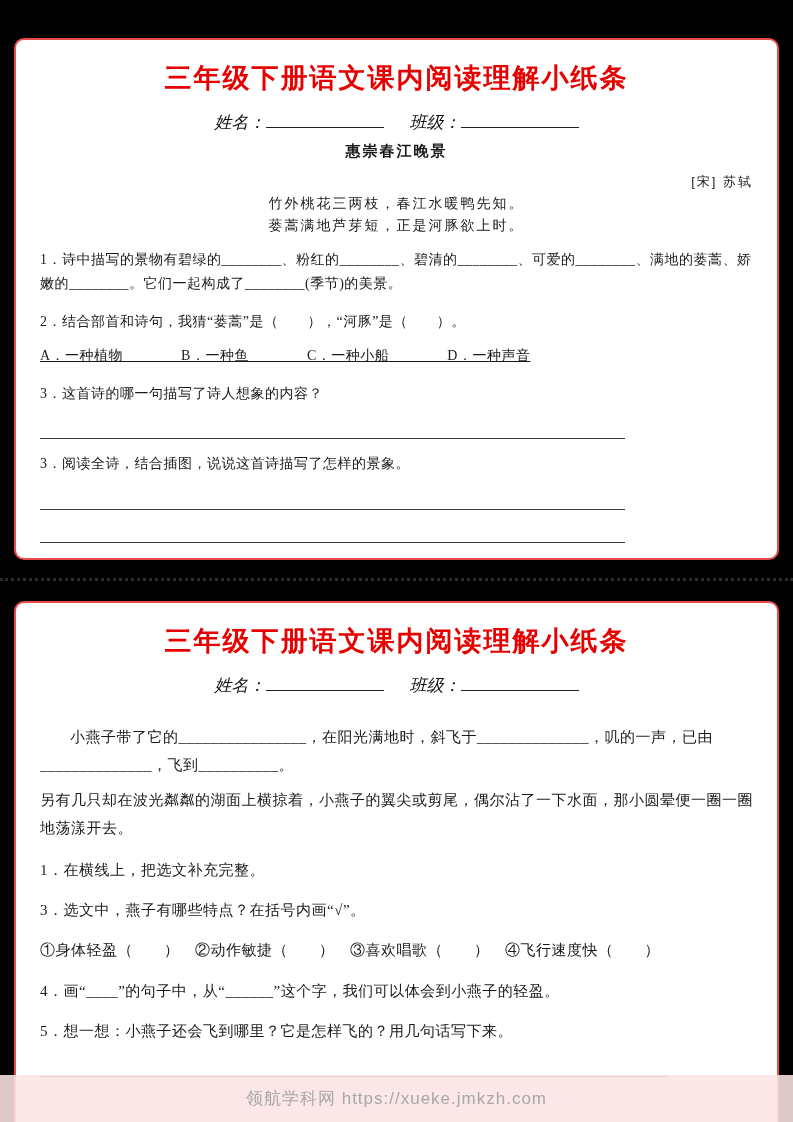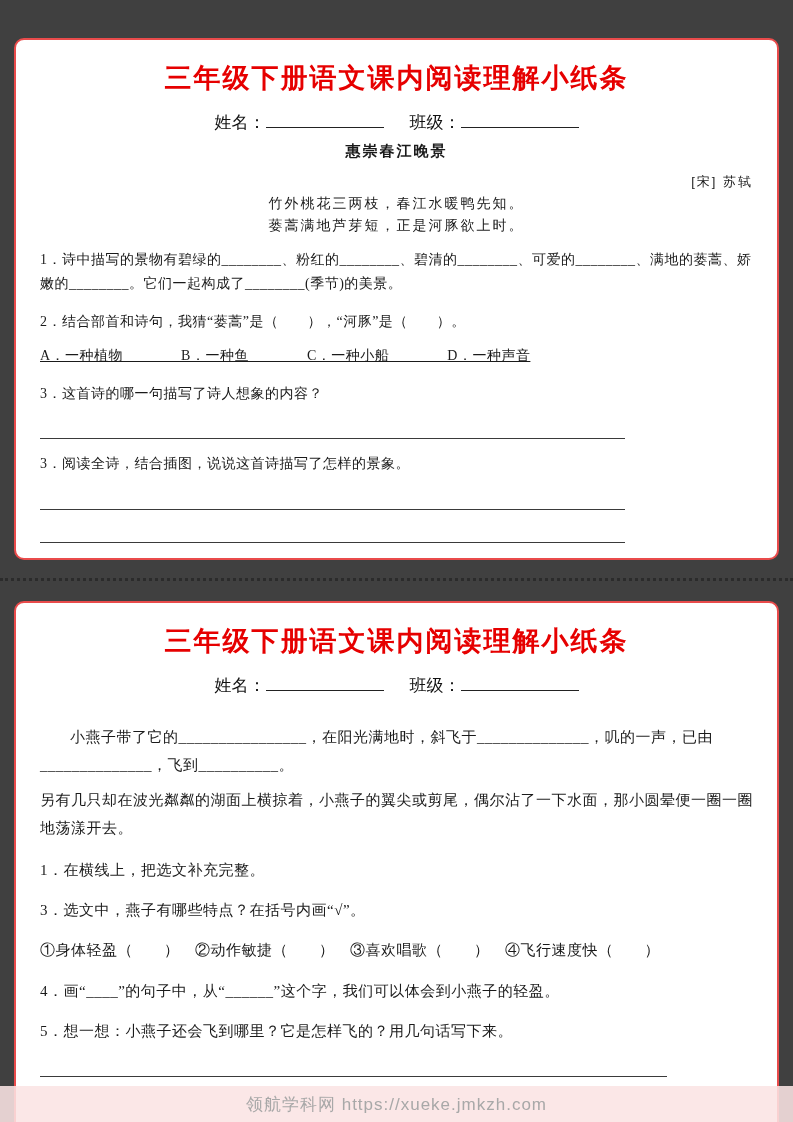--- a/index.html
+++ b/index.html
@@ -2,21 +2,21 @@
 <html><head>
 <meta charset="utf-8">
 <style>
   * { box-sizing: border-box; }
   html, body { margin: 0; padding: 0; background: #ffffff; }
   .page {
     position: relative;
     width: 793px;
     height: 1122px;
     margin: 0 auto;
-    background: #404040;
+    background: #000000;
     overflow: hidden;
     font-family: "Liberation Sans", sans-serif;
     color: #1a1a1a;
   }
   .slip {
     position: absolute;
     left: 14px;
     right: 14px;
     background: #ffffff;
     border: 2.5px solid #e94b4b;
@@ -32,20 +32,21 @@
     font-size: 27px;
     font-weight: bold;
     letter-spacing: 2px;
     font-family: "Liberation Sans", sans-serif;
   }
   .name-row {
     text-align: center;
     font-size: 17px;
     margin-bottom: 8px;
     color: #111;
+    font-style: italic;
   }
   .name-row .lbl { vertical-align: baseline; }
   .blank-line {
     display: inline-block;
     width: 118px;
     height: 1.05em;
     border-bottom: 1.6px solid #222;
     margin-right: 26px;
     vertical-align: baseline;
   }
@@ -102,21 +103,21 @@
     font-family: "Liberation Serif", serif;
   }
   .passage.indent { text-indent: 2em; }
   .passage.p2 { margin-top: 6px; }
   .slip-2 .question { font-size: 15px; margin-top: 14px; }
   .footer {
     position: absolute;
     left: 0;
     right: 0;
     bottom: 0;
-    height: 36px;
+    height: 47px;
     background: rgba(250, 228, 228, 0.88);
     display: flex;
     align-items: center;
     justify-content: center;
   }
   .footer-text {
     color: #a8a8a8;
     font-size: 17px;
     letter-spacing: 1px;
   }

